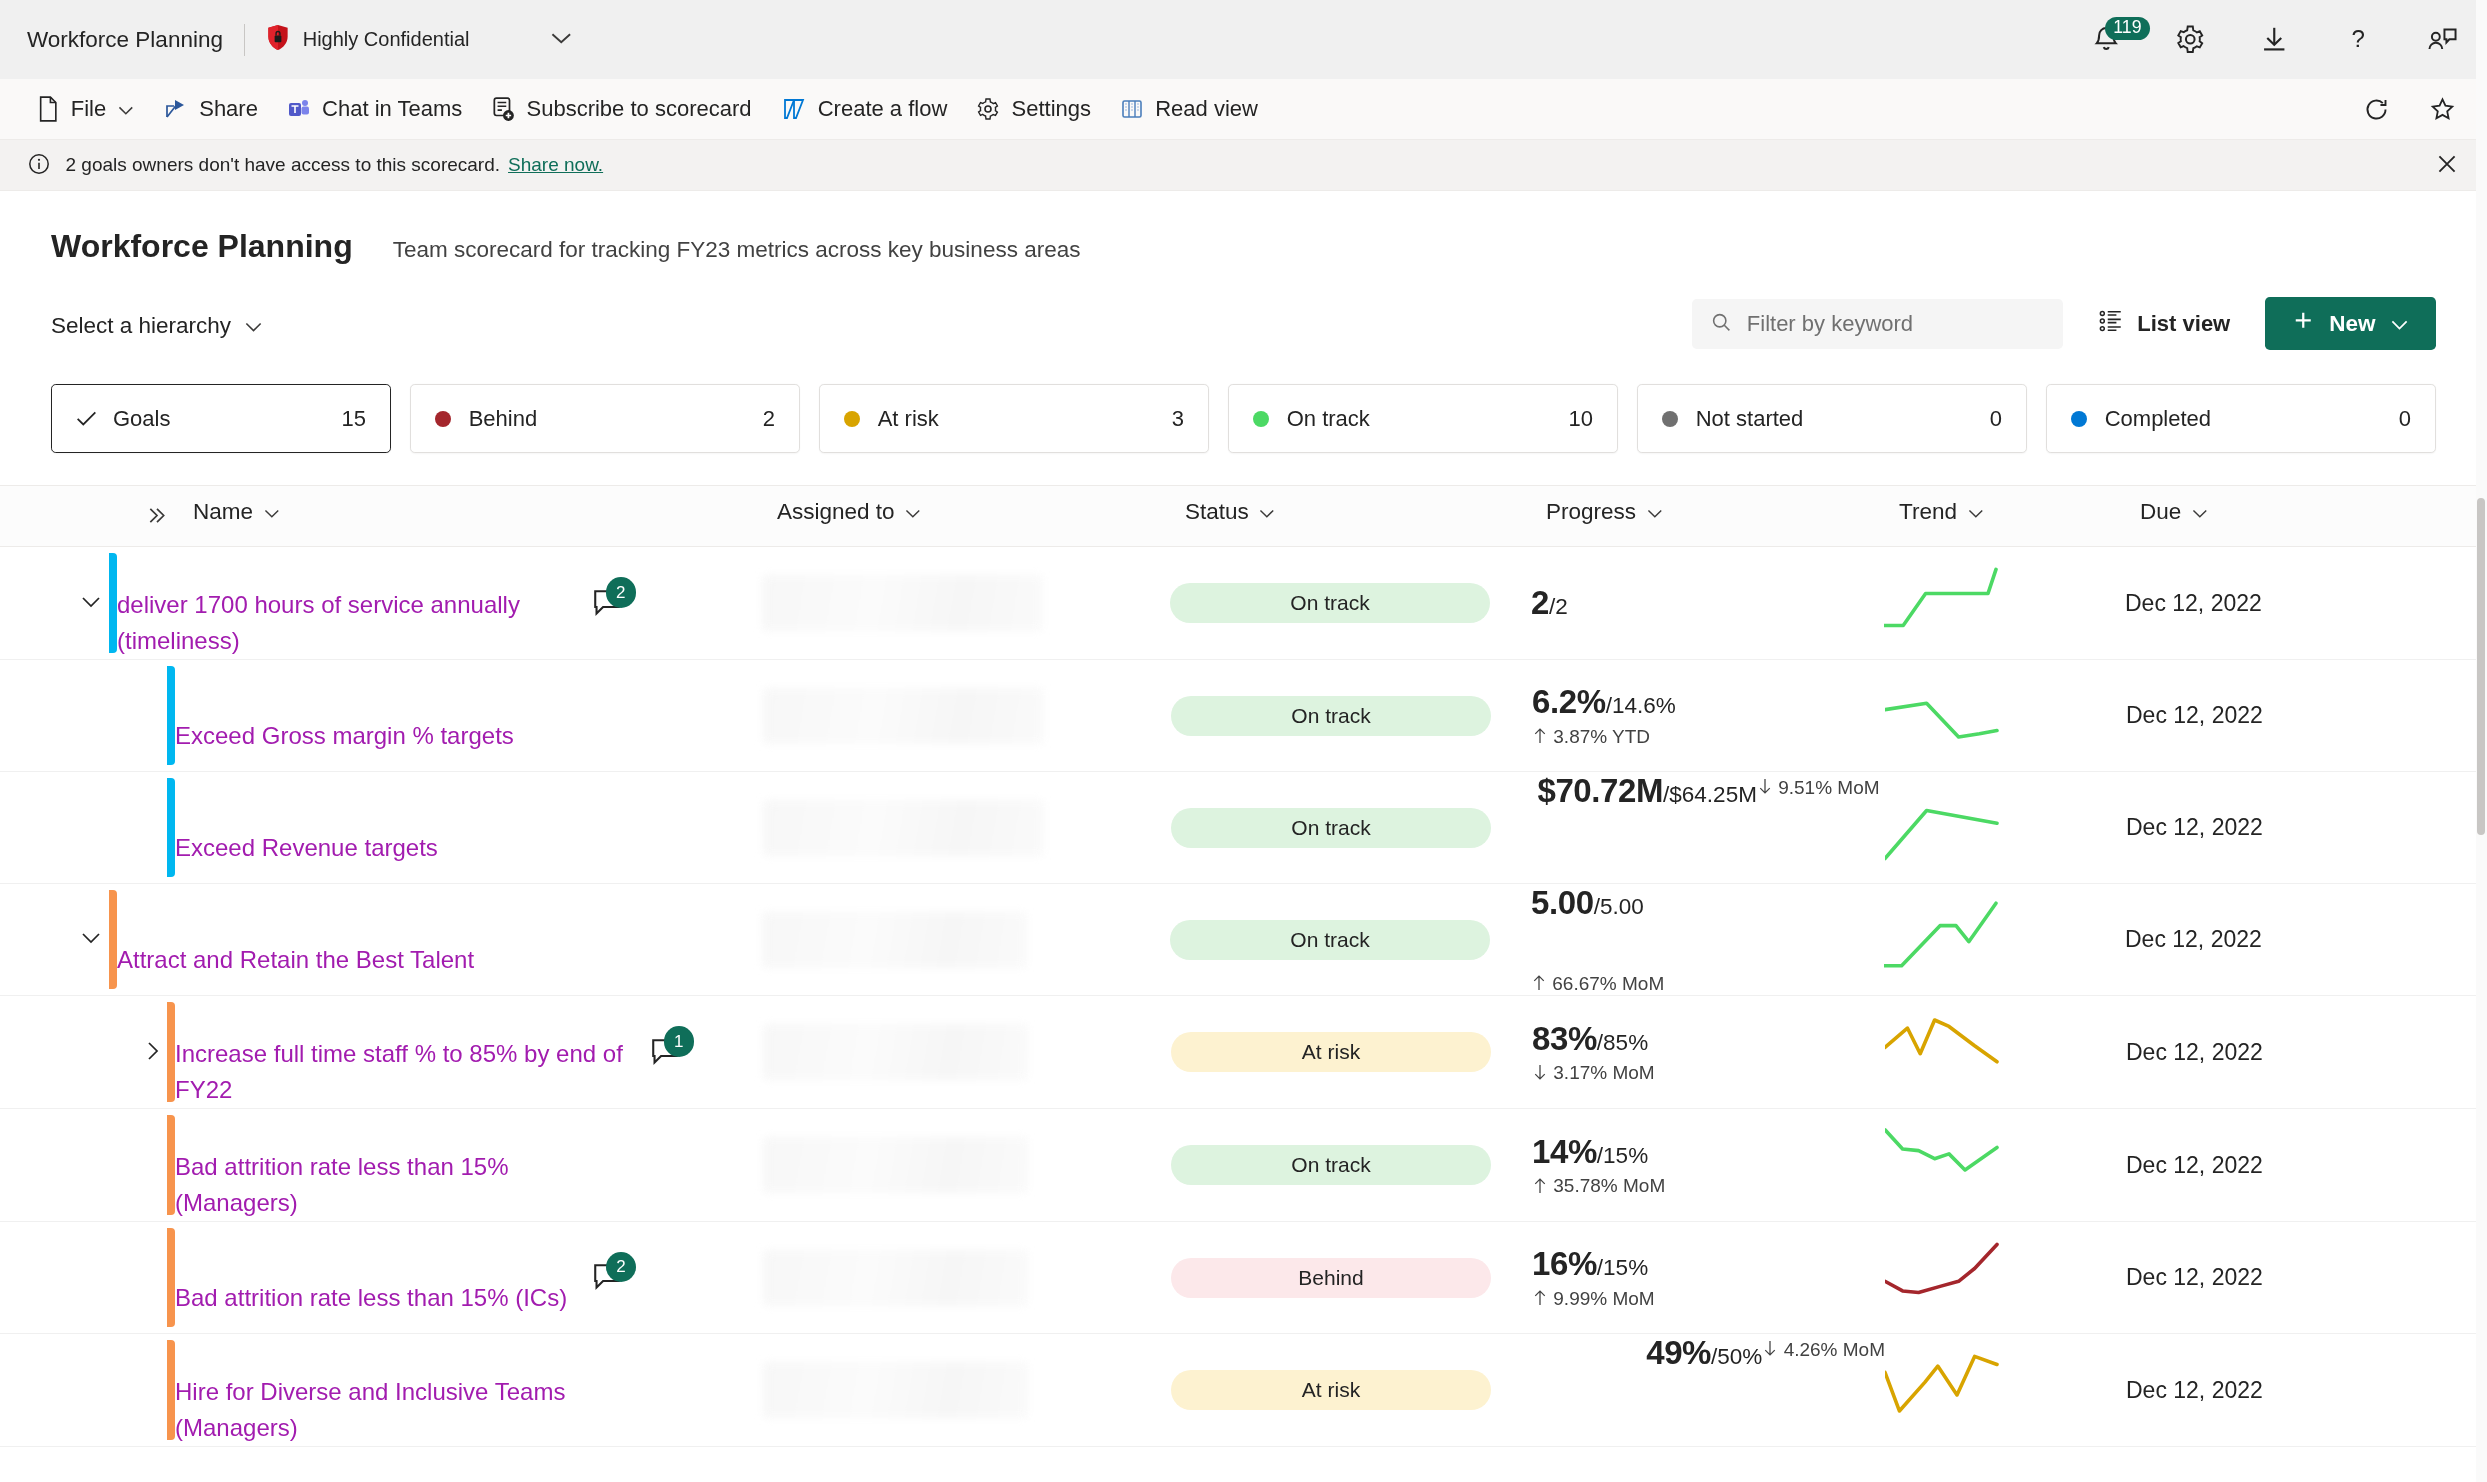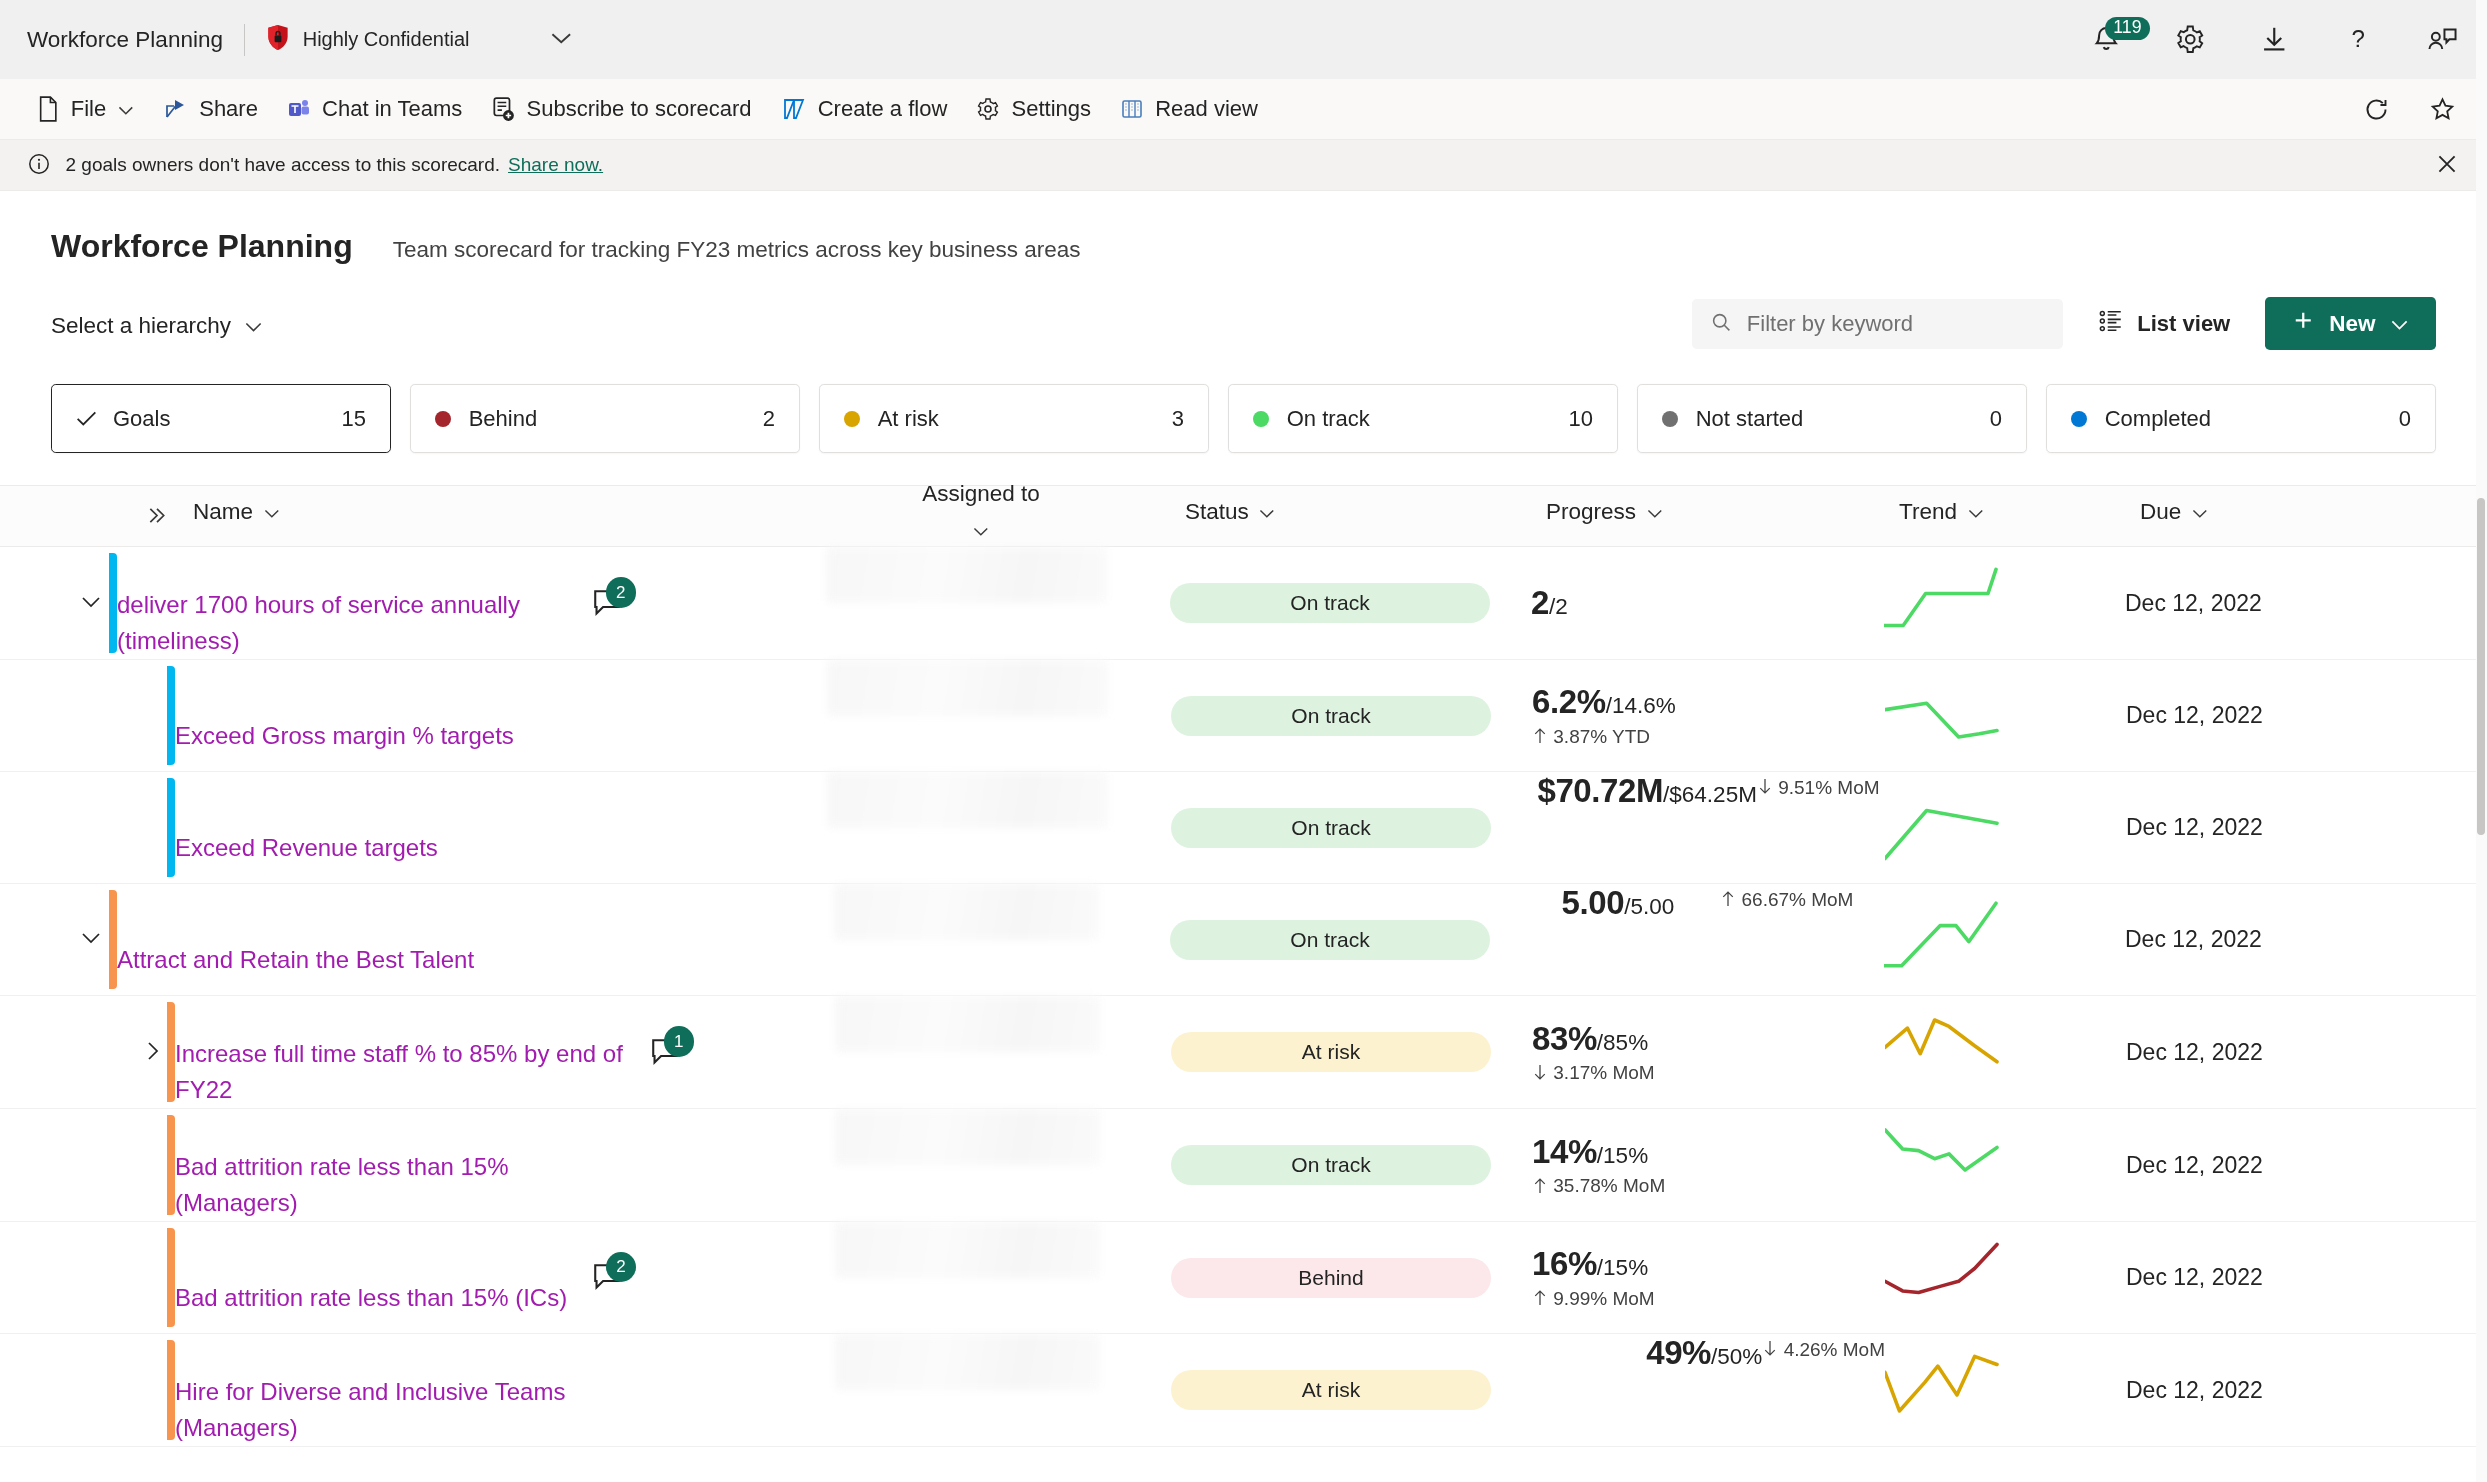--- a/index.html
+++ b/index.html
@@ -189,21 +189,21 @@
     border-bottom: 0.8px solid #edebe9;
     background: #fcfcfc;
   }
   .th {
     font-size: 22.5px; color: #242424;
     display: flex; align-items: center; gap: 9.6px;
   }
   .thead .dbl-chev { position: absolute; left: 145px; }
 
   .col-name   { width: 634px; }
-  .col-assign { width: 408px; flex-direction: column; }
+  .col-assign { width: 408px; }
   .col-status { width: 361px; }
   .col-prog   { width: 353px; }
   .col-trend  { width: 241px; }
   .col-due    { width: 241px; }
 
   .trow {
     display: flex; align-items: stretch;
     min-height: 112px;
     border-bottom: 0.8px solid #f0f0f0;
     background: #fff;
@@ -686,21 +686,21 @@
           </div>
           <div class="cell name-cell" style="width: 645px; flex: 0 0 645px;">
             <span class="name-text">Attract and Retain the Best Talent</span>
           </div>
           <div class="cell col-assign" style="flex: 0 0 408px;">
             <span class="blur-box" style="width:265px;"></span>
           </div>
           <div class="cell col-status" style="flex: 0 0 361px;">
             <span class="status-pill st-ontrack">On track</span>
           </div>
-          <div class="cell col-prog" style="flex: 0 0 353px; flex-direction: row; align-items: flex-start; justify-content: center; gap: 46px;">
+          <div class="cell col-prog" style="flex: 0 0 353px; flex-direction: column; align-items: flex-start; justify-content: space-between; gap: 46px;">
             <div><span class="prog-main">5.00</span><span class="prog-target">/5.00</span></div>
             <div class="prog-delta"><svg width="16" height="19" viewBox="0 0 14 18" style="vertical-align:-2.4px">
                 <path d="M7 16 V3 M2.5 7.5 L7 3 L11.5 7.5" fill="none" stroke="#424242" stroke-width="1.2"></path>
               </svg> <span>66.67% MoM</span></div>
           </div>
           <div class="cell col-trend" style="flex: 0 0 241px;">
             <span><svg width="120" height="77" viewBox="0 0 150 96" preserveAspectRatio="none">
                 <polyline points="0,82 22,82 70,32 90,32 106,52 140,4" fill="none" stroke="#4cd964" stroke-width="4.5" stroke-linejoin="round" stroke-linecap="round"></polyline>
               </svg></span>
           </div>

